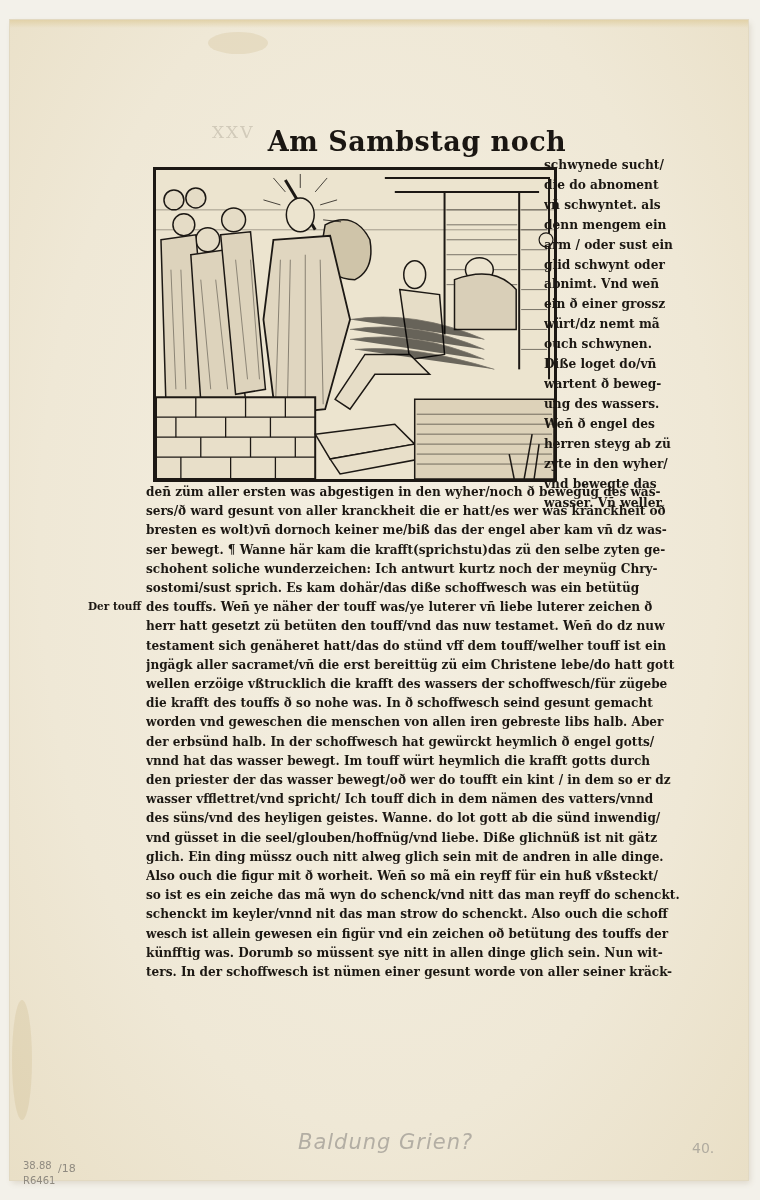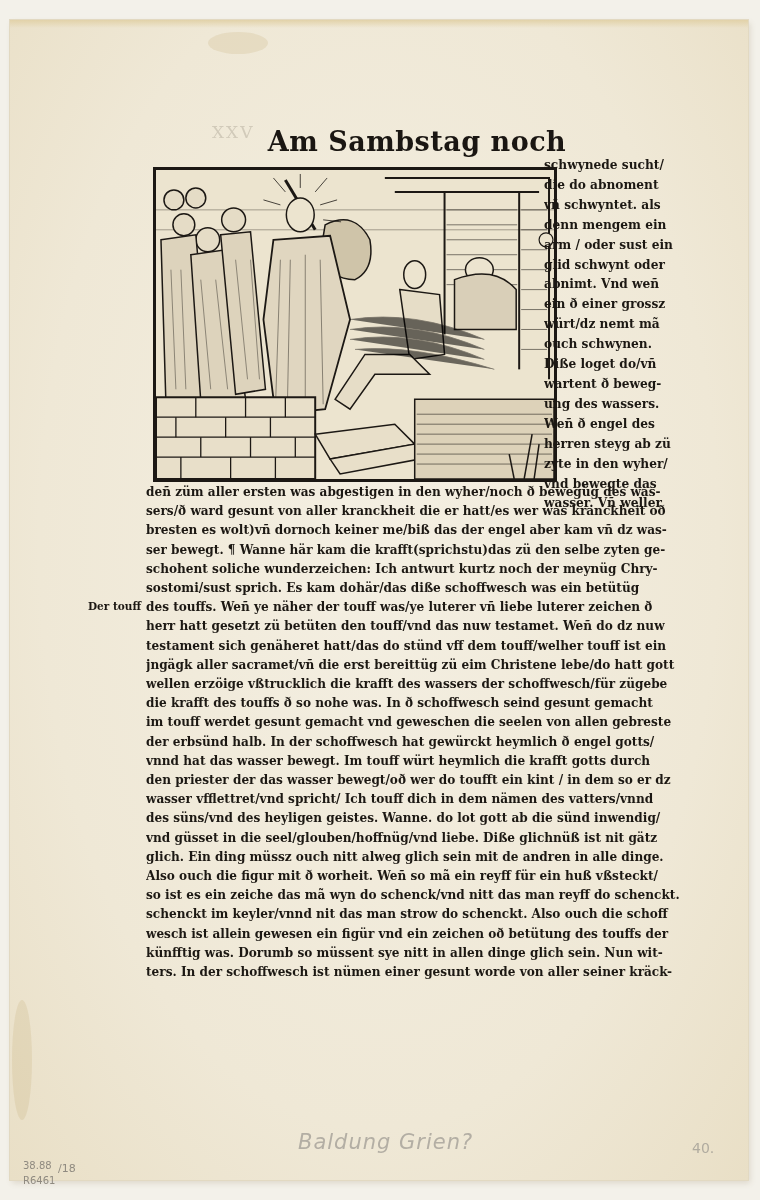--- a/index.html
+++ b/index.html
@@ -238,21 +238,21 @@
     <span class="line">bresten es wolt)vñ dornoch keiner me/biß das der engel aber kam vñ dz was-</span>
     <span class="line">ser bewegt. ¶ Wanne här kam die krafft(sprichstu)das zü den selbe zyten ge-</span>
     <span class="line">schohent soliche wunderzeichen: Ich antwurt kurtz noch der meynüg Chry-</span>
     <span class="line">sostomi/sust sprich. Es kam dohär/das diße schoffwesch was ein betütüg</span>
     <span class="line">des touffs. Weñ ye näher der touff was/ye luterer vñ liebe luterer zeichen ð</span>
     <span class="line">herr hatt gesetzt zü betüten den touff/vnd das nuw testamet. Weñ do dz nuw</span>
     <span class="line">testament sich genäheret hatt/das do stünd vff dem touff/welher touff ist ein</span>
     <span class="line">jngägk aller sacramet/vñ die erst bereittüg zü eim Christene lebe/do hatt gott</span>
     <span class="line">wellen erzöige vßtrucklich die krafft des wassers der schoffwesch/für zügebe</span>
     <span class="line">die krafft des touffs ð so nohe was. In ð schoffwesch seind gesunt gemacht</span>
-    <span class="line">im touff werdet gesunt gemacht vnd geweschen die seelen von allen gebreste</span>
+    <span class="line">worden vnd geweschen die menschen von allen iren gebreste libs halb. Aber</span>
     <span class="line">der erbsünd halb. In der schoffwesch hat gewürckt heymlich ð engel gotts/</span>
     <span class="line">vnnd hat das wasser bewegt. Im touff würt heymlich die krafft gotts durch</span>
     <span class="line">den priester der das wasser bewegt/oð wer do toufft ein kint / in dem so er dz</span>
     <span class="line">wasser vfflettret/vnd spricht/ Ich touff dich in dem nämen des vatters/vnnd</span>
     <span class="line">des süns/vnd des heyligen geistes. Wanne. do lot gott ab die sünd inwendig/</span>
     <span class="line">vnd güsset in die seel/glouben/hoffnüg/vnd liebe. Diße glichnüß ist nit gätz</span>
     <span class="line">glich. Ein ding müssz ouch nitt alweg glich sein mit de andren in alle dinge.</span>
     <span class="line">Also ouch die figur mit ð worheit. Weñ so mã ein reyff für ein huß vßsteckt/</span>
     <span class="line">so ist es ein zeiche das mã wyn do schenck/vnd nitt das man reyff do schenckt.</span>
     <span class="line">schenckt im keyler/vnnd nit das man strow do schenckt. Also ouch die schoff</span>

